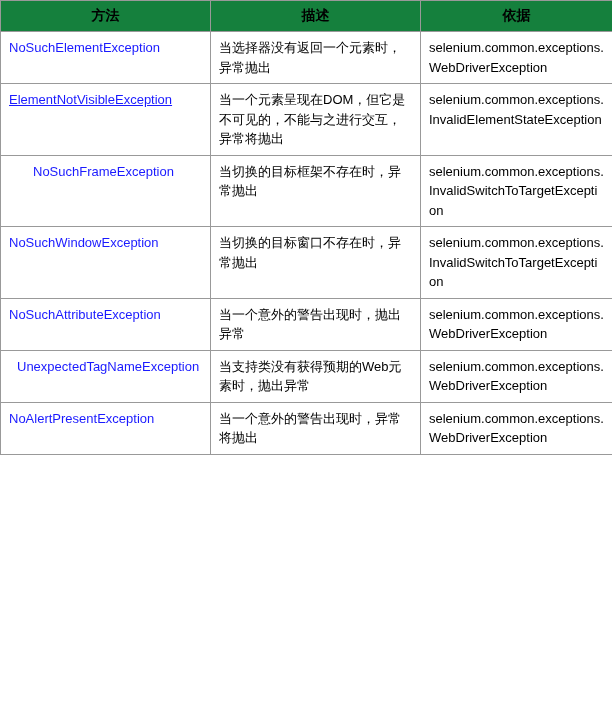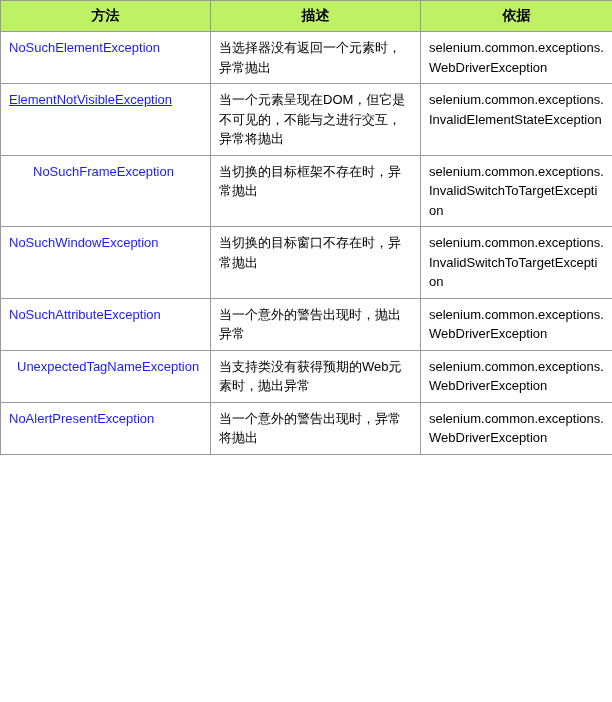--- a/index.html
+++ b/index.html
@@ -15,21 +15,21 @@
     }
     table {
       width: 612px;
       border-collapse: collapse;
       table-layout: fixed;
     }
     col.col1 { width: 210px; }
     col.col2 { width: 210px; }
     col.col3 { width: 192px; }
     th {
-      background: #bef264;
+      background: #15803d;
       border: 1px solid #999;
       padding: 6px 8px;
       text-align: center;
       font-weight: bold;
       font-size: 14px;
     }
     td {
       border: 1px solid #999;
       padding: 6px 8px;
       vertical-align: top;

